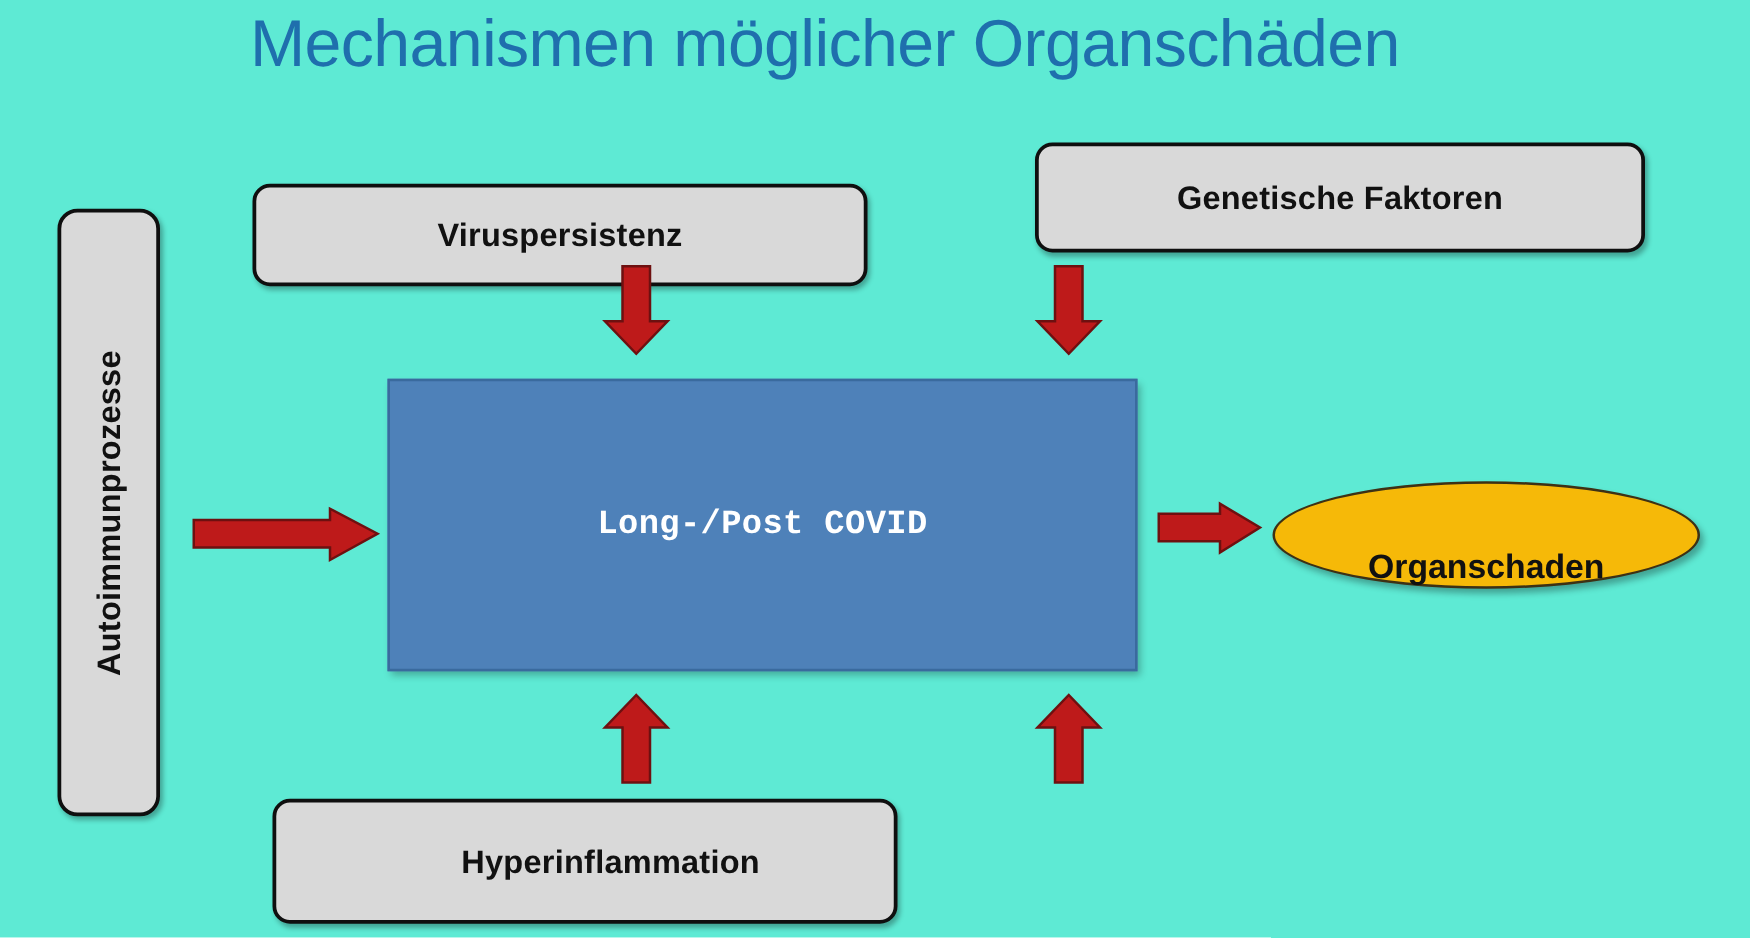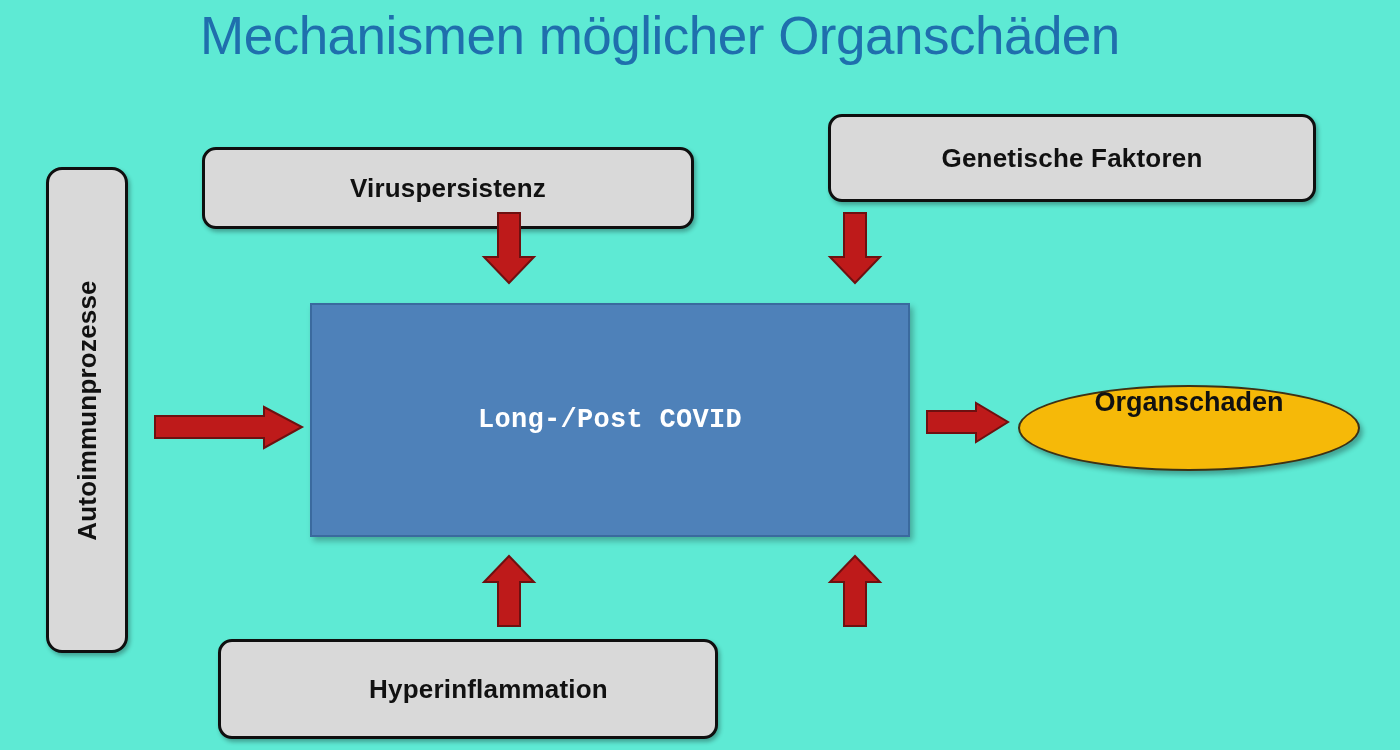--- a/index.html
+++ b/index.html
@@ -90,21 +90,21 @@
 
   
   #node-organschaden {
     position: absolute;
     left: 1018px; top: 385px; width: 342px; height: 86px;
     background: #f6b908;
     border: 2px solid #3d3115;
     border-radius: 50%;
     box-sizing: border-box;
     display: flex;
-    align-items: flex-start;
+    align-items: flex-end;
     justify-content: center;
     box-shadow: 3px 4px 5px rgba(0,0,0,0.30);
   }
   #node-organschaden .lbl {
     font-size: 27px;
     font-weight: bold;
     color: #111111;
   }
 
   

